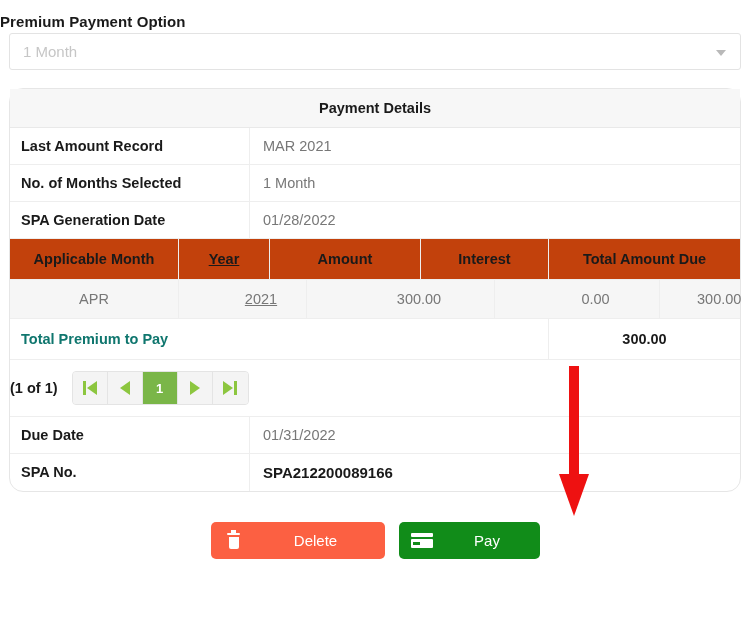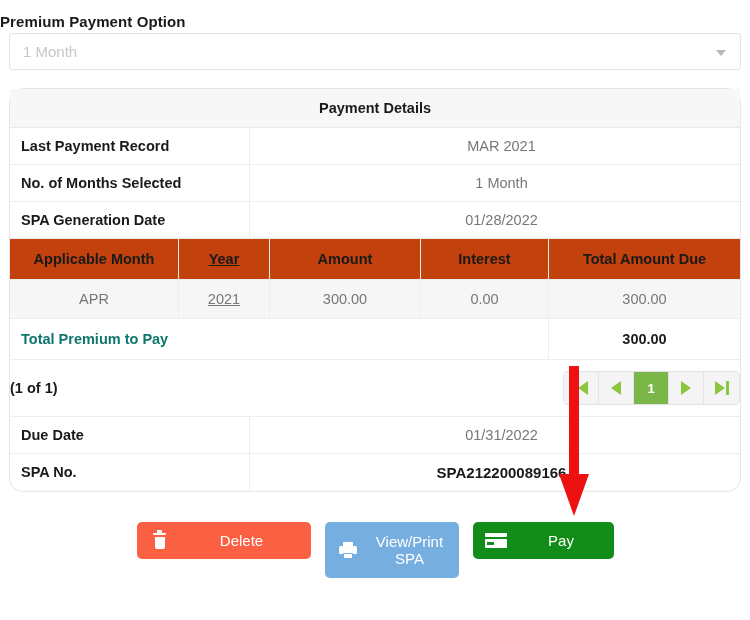--- a/index.html
+++ b/index.html
@@ -92,21 +92,20 @@
     color: #1a1a1a;
     box-sizing: border-box;
     border-right: 1px solid #eeeeee;
   }
   .kv-value {
     flex: 1 1 auto;
     padding: 10px 0 10px 13px;
     font-size: 14.5px;
     color: #777777;
     box-sizing: border-box;
-    text-align: center;
   }
   .kv-value.strong {
     color: #1a1a1a;
     font-weight: bold;
     font-size: 15px;
   }
 
   
   .grid-row { display: flex; box-sizing: border-box; }
   .grid-head {
@@ -115,20 +114,21 @@
   }
   .grid-head .cell {
     font-weight: bold;
     color: #1a1a1a;
     font-size: 14.5px;
     padding: 12px 0;
   }
   .grid-body {
     background: #f6f6f6;
     border-bottom: 1px solid #eeeeee;
+    gap: 37px;
   }
   .grid-body .cell {
     color: #777777;
     font-size: 14.5px;
     padding: 11px 0;
   }
   .cell {
     text-align: center;
     box-sizing: border-box;
     border-right: 1px solid #eeeeee;
@@ -162,21 +162,21 @@
     font-size: 14.5px;
     font-weight: bold;
     color: #1a1a1a;
     box-sizing: border-box;
   }
 
   
   .pager-row {
     display: flex;
     align-items: center;
-    justify-content: space-between;
+    justify-content: flex-start;
     height: 56px;
     border-bottom: 1px solid #eeeeee;
     background: #ffffff;
     gap: 14px;
   }
   .pager-count {
     font-size: 14.5px;
     font-weight: bold;
     color: #1a1a1a;
   }
@@ -335,21 +335,21 @@
 <div class="select-wrap">
   <span class="select-value">1 Month</span>
   <span class="select-caret"></span>
 </div>
 
 <div class="details-table">
 
   <div class="table-head">Payment Details</div>
 
   <div class="row">
-    <div class="kv-label">Last Payment Record</div>
+    <div class="kv-label">Last Amount Record</div>
     <div class="kv-value">MAR 2021</div>
   </div>
   <div class="row">
     <div class="kv-label">No. of Months Selected</div>
     <div class="kv-value">1 Month</div>
   </div>
   <div class="row">
     <div class="kv-label">SPA Generation Date</div>
     <div class="kv-value">01/28/2022</div>
   </div>
@@ -417,33 +417,20 @@
     <span class="btn-icon">
       <span class="icon-trash">
         <span class="handle"></span>
           <span class="lid"></span>
           <span class="can"></span>
       </span>
     </span>
     <span class="btn-label">Delete</span>
   </button>
 
-  <button class="btn btn-print">
-    <span class="btn-icon">
-      <span class="icon-printer">
-        <span class="top"></span>
-          <span class="body"></span>
-          <span class="paper"></span>
-      </span>
-    </span>
-    <span class="btn-label">
-      <span>View/Print</span><br>
-      <span>SPA</span>
-    </span>
-  </button>
 
   <button class="btn btn-pay">
     <span class="btn-icon">
       <span class="icon-card">
         <span class="strip-a"></span>
           <span class="strip-b"></span>
           <span class="chip"></span>
       </span>
     </span>
     <span class="btn-label">Pay</span>

